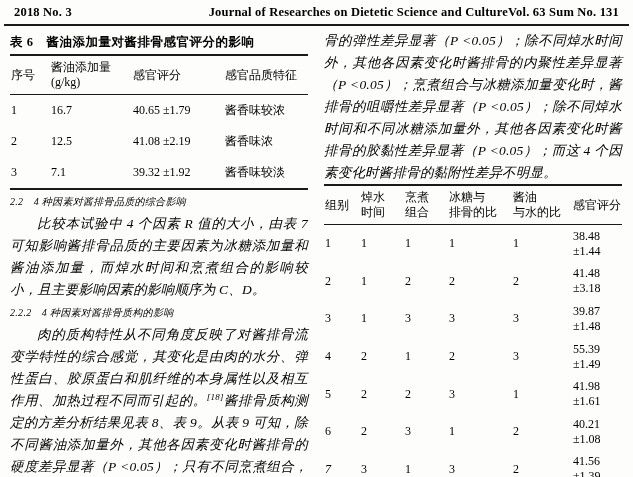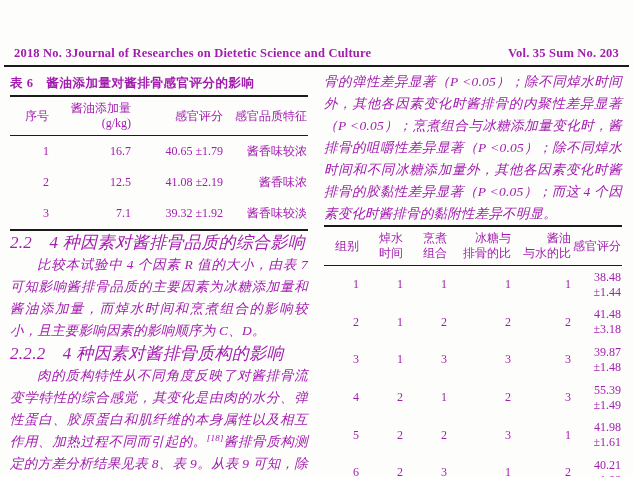--- a/index.html
+++ b/index.html
@@ -2,76 +2,76 @@
 <html><head>
 <meta charset="utf-8">
 <style>
   * { margin:0; padding:0; box-sizing:border-box; }
   html,body { background:#e8e8e8; }
   .page {
     position:relative;
     width:633px; height:477px;
     margin:0 auto;
     background:#fdfdfb;
-    color:#a21caf;
+    color:#000000;
     font-family:"Liberation Serif","DejaVu Serif",serif;
     overflow:hidden;
   }
   
   .running-head {
     display:flex; align-items:baseline; justify-content:space-between;
     padding:5px 14px 4px 14px;
     font-size:12.5px; font-weight:bold; letter-spacing:.2px;
   }
-  .running-head .jtitle { flex:1; text-align:left;margin-top:41px; }
+  .running-head .jtitle { flex:1; text-align:right; }
   .head-rule { border:0; border-top:2.5px solid #1a1a1a; margin:0 4px; }
   
   .cols { display:flex; gap:16px; padding:4px 10px 0 10px; }
   .col { width:298px; }
   
   .tbl-caption {
     text-align:left; font-weight:bold; font-size:12.5px;
     padding:4px 0 3px 0; letter-spacing:.5px;
   }
   table.threeline {
     width:100%; border-collapse:collapse;
     border-top:2px solid #1a1a1a; border-bottom:2px solid #1a1a1a;
-    font-size:12px; text-align:right;
+    font-size:12px; text-align:left;
   }
   table.threeline thead th {
     font-weight:normal; white-space:pre-line; line-height:15px;
     padding:4px 1px; border-bottom:1.5px solid #1a1a1a; vertical-align:middle;
   }
   table.t6 tbody td { padding:7px 1px; }
   table.t7 tbody td { padding:3.8px 1px; }
   table.t7 tbody tr:last-child td:first-child,
   .var { font-style:italic; }
   
   .section-heading {
-    font-size:17px; line-height:22px; font-style:italic;
+    font-size:10px; line-height:22px; font-style:italic;
     letter-spacing:.3px; margin-top:1px;
   }
   .para {
     font-size:13.5px; line-height:22px;
     text-align:justify; text-justify:inter-character;
     letter-spacing:.2px;
     font-style:italic;
   }
   .para.indent { text-indent:2em; }
   sup.ref { font-size:9px; line-height:0; }
 </style>
 </head>
 <body>
 
 <div class="page">
 
   <div class="running-head">
     <span>2018 No. 3</span>
     <span class="jtitle">Journal of Researches on Dietetic Science and Culture</span>
-    <span>Vol. 35 Sum No. 203</span>
+    <span>Vol. 63 Sum No. 131</span>
   </div>
   <hr class="head-rule">
 
   <div class="cols">
 
     <div class="col">
 
       <div class="tbl-caption">表 6　酱油添加量对酱排骨感官评分的影响</div>
 
       <table class="threeline t6">

